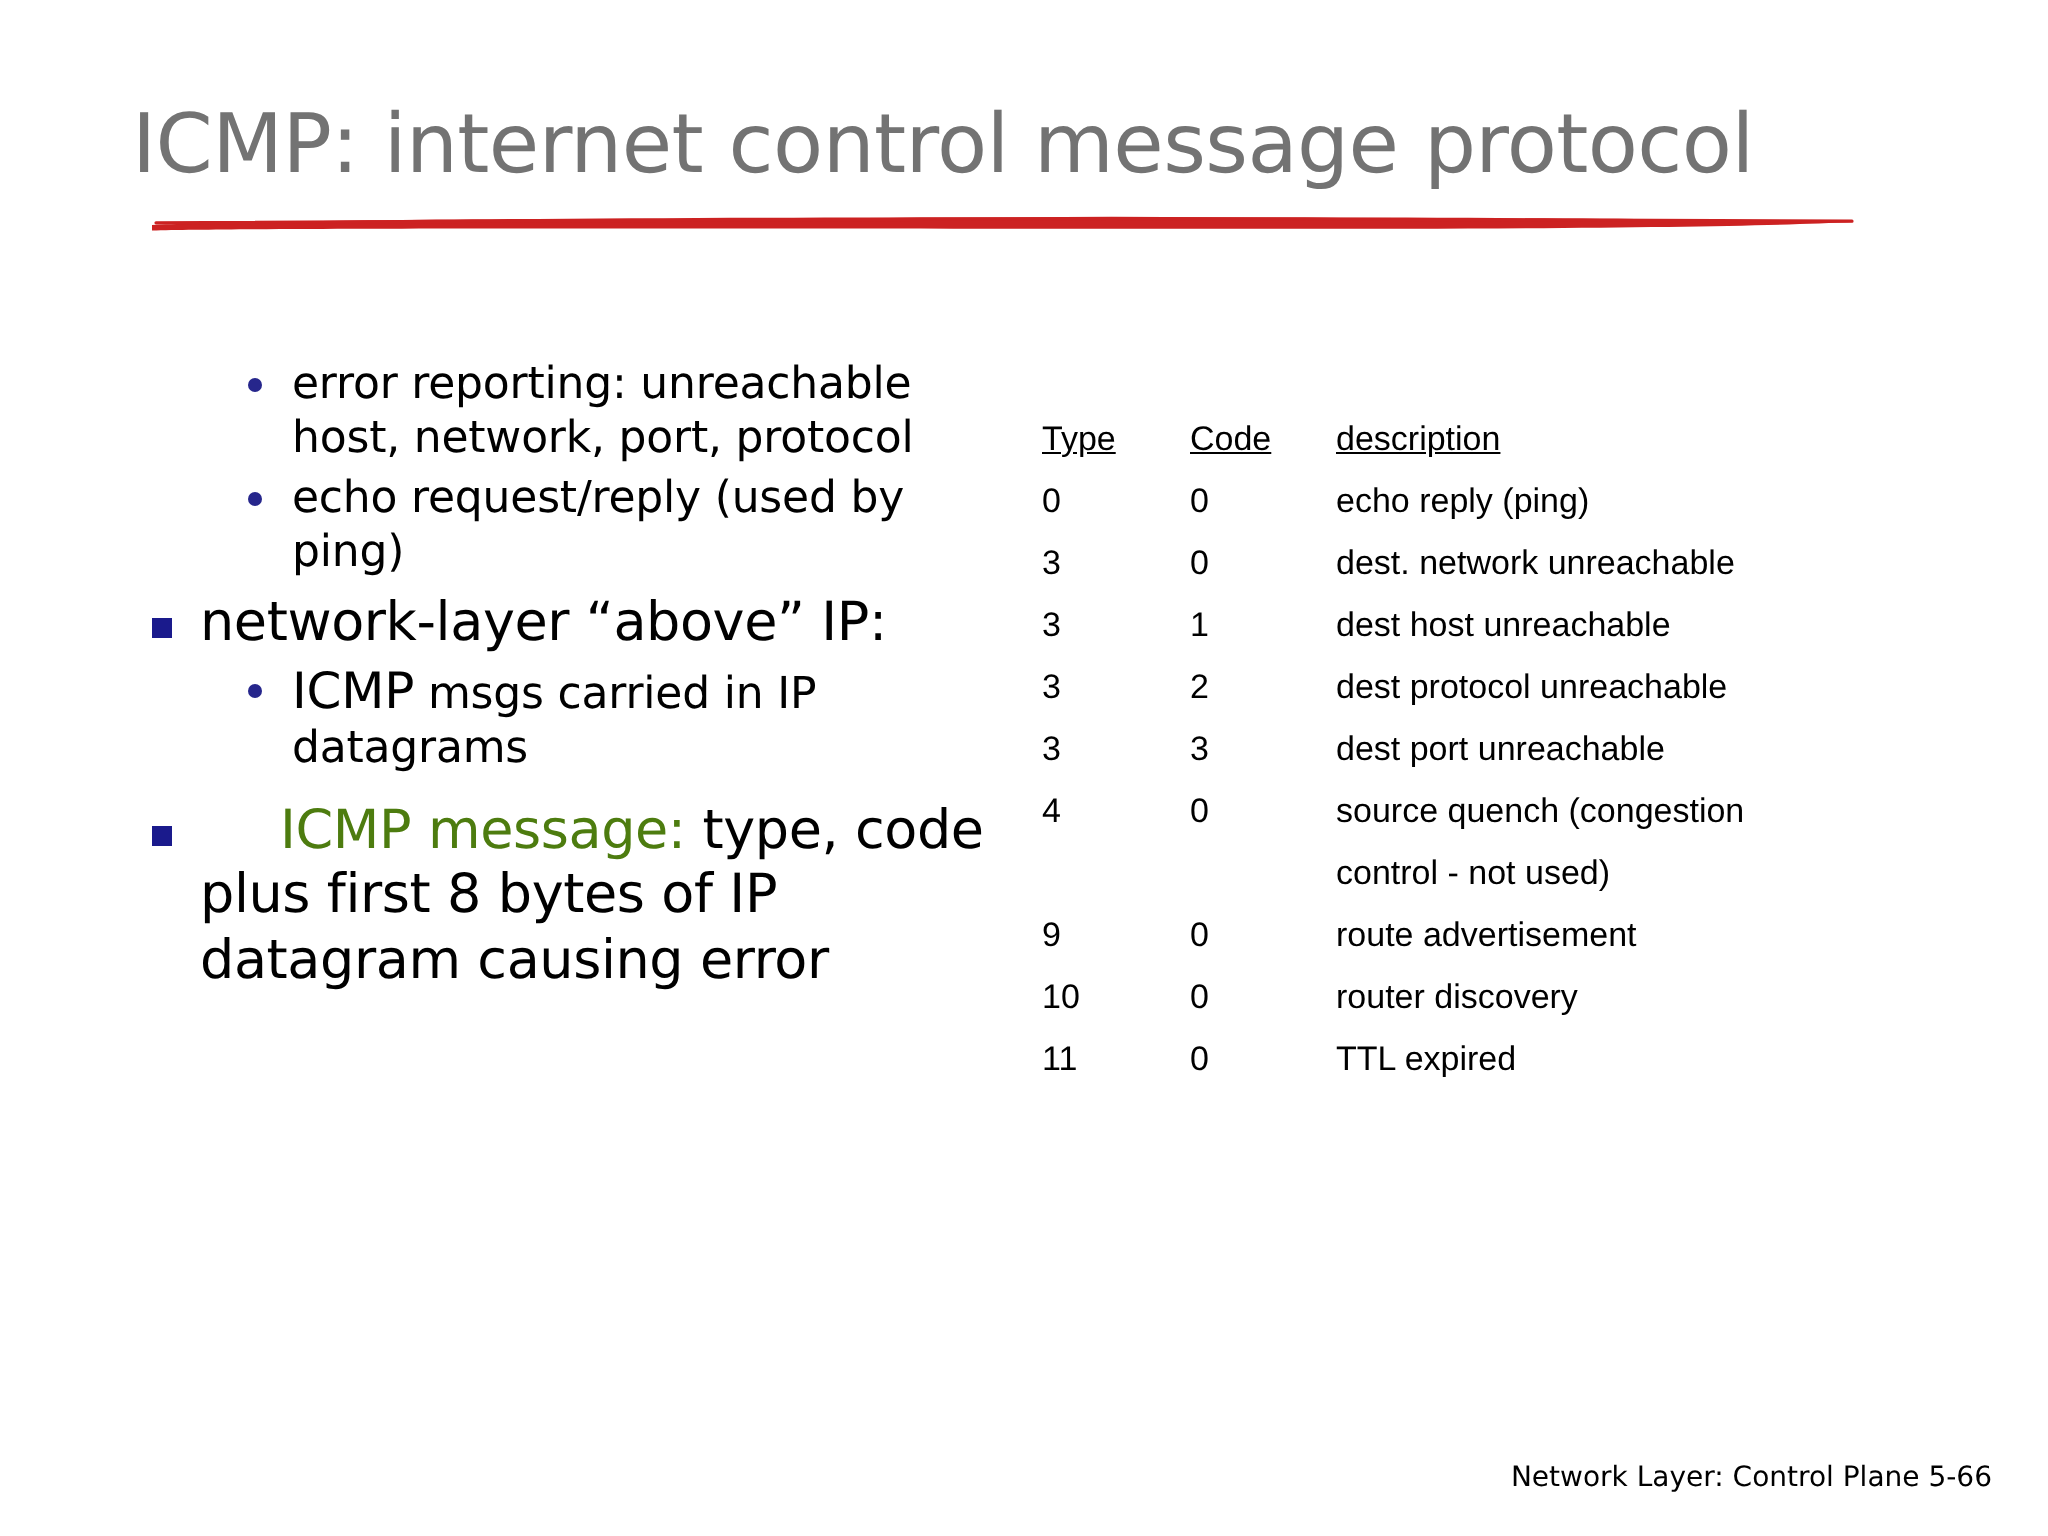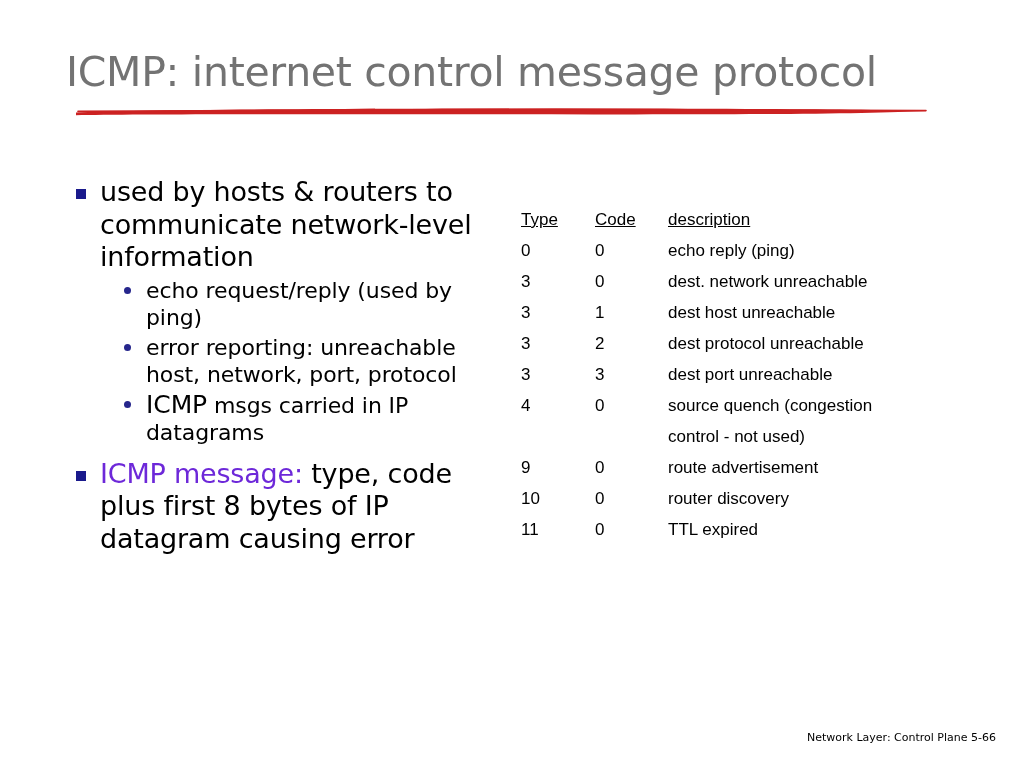--- a/index.html
+++ b/index.html
@@ -74,21 +74,21 @@
   }
   .bullet-l2 .dot {
     position: absolute;
     left: 54px;
     top: 10px;
     width: 7px;
     height: 7px;
     border-radius: 50%;
     background: #26268c;
   }
-  .accent { color: #6d28d9; }
+  .accent { color: #4d7c0f; margin-left: 40px; }
   .caps-big { font-size: 25px; }
 
   
   #icmp-table {
     position: absolute;
     left: 521px;
     top: 204px;
     font-family: "Liberation Sans", sans-serif;
     font-size: 17px;
     line-height: 31px;
@@ -117,53 +117,53 @@
   .thead .c-desc span {
     text-decoration: underline;
   }
 
   
   #footer {
     position: absolute;
     right: 28px;
     top: 731px;
     font-family: "DejaVu Sans", sans-serif;
-    font-size: 11px;
+    font-size: 14px;
     color: #000000;
     white-space: nowrap;
   }
 </style>
 </head>
 <body>
 
 <div id="slide-title">ICMP: internet control message protocol</div>
 
 <svg id="title-underline" viewBox="0 0 856 18" preserveAspectRatio="none">
   <path d="M2,8.5 C60,5.6 300,4.4 520,4.6 C690,4.8 800,5.6 853,7.0
            C800,9.6 690,10.6 520,10.4 C300,10.2 60,9.8 2,11.2 Z" fill="#cc2222"></path>
   <path d="M4,7.4 C200,5.2 600,4.2 852,6.6" fill="none" stroke="#cc2222" stroke-width="1.6" stroke-linecap="round"></path>
 </svg>
 
 <div id="bullet-list">
 
-  <div class="bullet-l1">
-    <span class="sq"></span>
-    <span>used by hosts &amp; routers to communicate network-level information</span>
+
+  <div class="bullet-l2">
+    <span class="dot"></span>
+    <span>error reporting: unreachable host, network, port, protocol</span>
   </div>
 
   <div class="bullet-l2">
     <span class="dot"></span>
     <span>echo request/reply (used by ping)</span>
   </div>
 
-  <div class="bullet-l2">
-    <span class="dot"></span>
-    <span>error reporting: unreachable host, network, port, protocol</span>
-  </div>
-
+  <div class="bullet-l1" style="margin-top:6px">
+    <span class="sq"></span>
+    <span>network-layer “above” IP:</span>
+  </div>
 
   <div class="bullet-l2">
     <span class="dot"></span>
     <span class="caps-big">ICMP</span><span> msgs carried in IP datagrams</span>
   </div>
 
   <div class="bullet-l1" style="margin-top:12px">
     <span class="sq"></span>
     <span class="accent">ICMP message:</span><span> type, code plus first 8 bytes of IP datagram causing error</span>
   </div>

